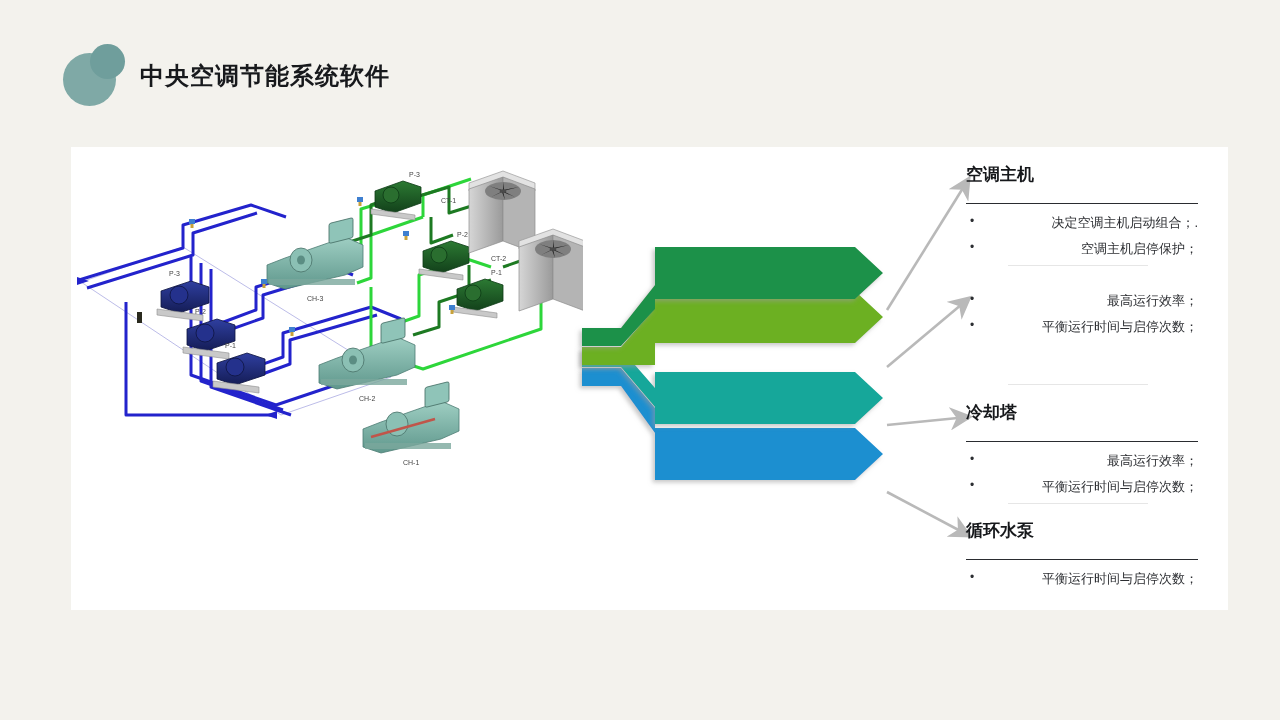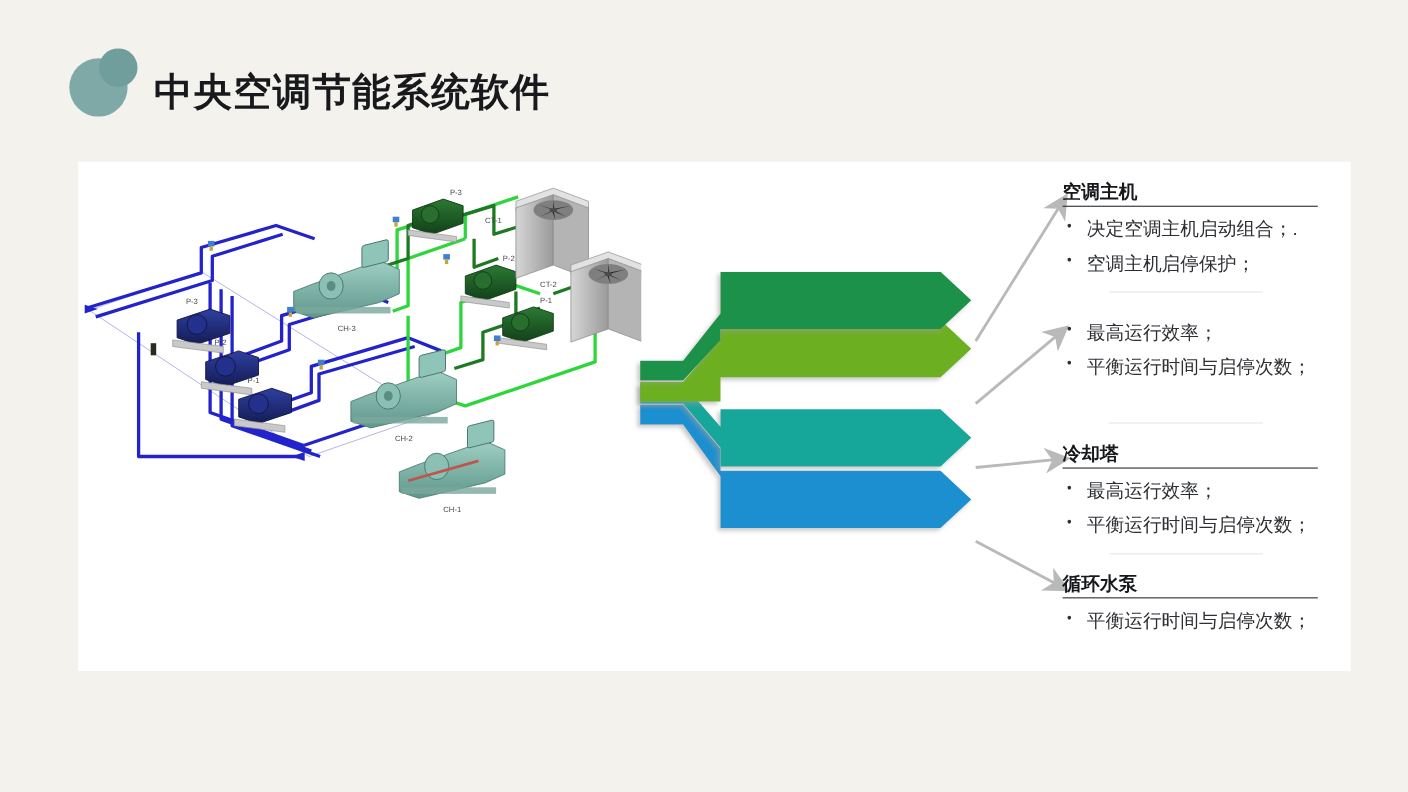--- a/index.html
+++ b/index.html
@@ -36,21 +36,21 @@
   .logo .c2 {
     position: absolute;
     left: 27px; top: 0px;
     width: 35px; height: 35px;
     border-radius: 50%;
     background: #6f9e9c;
   }
   .page-title {
     position: absolute;
     left: 140px; top: 60px;
-    font-size: 35px;
+    font-size: 24px;
     font-weight: bold;
     color: #17191c;
     letter-spacing: 1px;
     white-space: nowrap;
   }
   
   .card {
     position: absolute;
     left: 71px; top: 147px;
     width: 1157px; height: 463px;
@@ -82,38 +82,39 @@
   }
   .sect {
     position: absolute;
     left: 0;
     width: 232px;
   }
   .sect-head {
     font-size: 17px;
     font-weight: bold;
     color: #16181b;
-    padding-bottom: 1px;
+    padding-bottom: 17px;
     border-bottom: 1.5px solid #2a2c30;
     display: block;
     white-space: nowrap;
   }
   .bullets {
     margin: 0;
     padding: 0;
     list-style: none;
   }
   .bullets li {
     position: relative;
-    font-size: 17px;
+    font-size: 13px;
     color: #2c2e32;
     padding-left: 22px;
     margin-top: 12px;
     white-space: nowrap;
     line-height: 1.1;
+    text-align: right;
   }
   .bullets li:before {
     content: "\2022";
     position: absolute;
     left: 4px;
     top: -1px;
     font-size: 12px;
     color: #2c2e32;
   }
   .sep {

